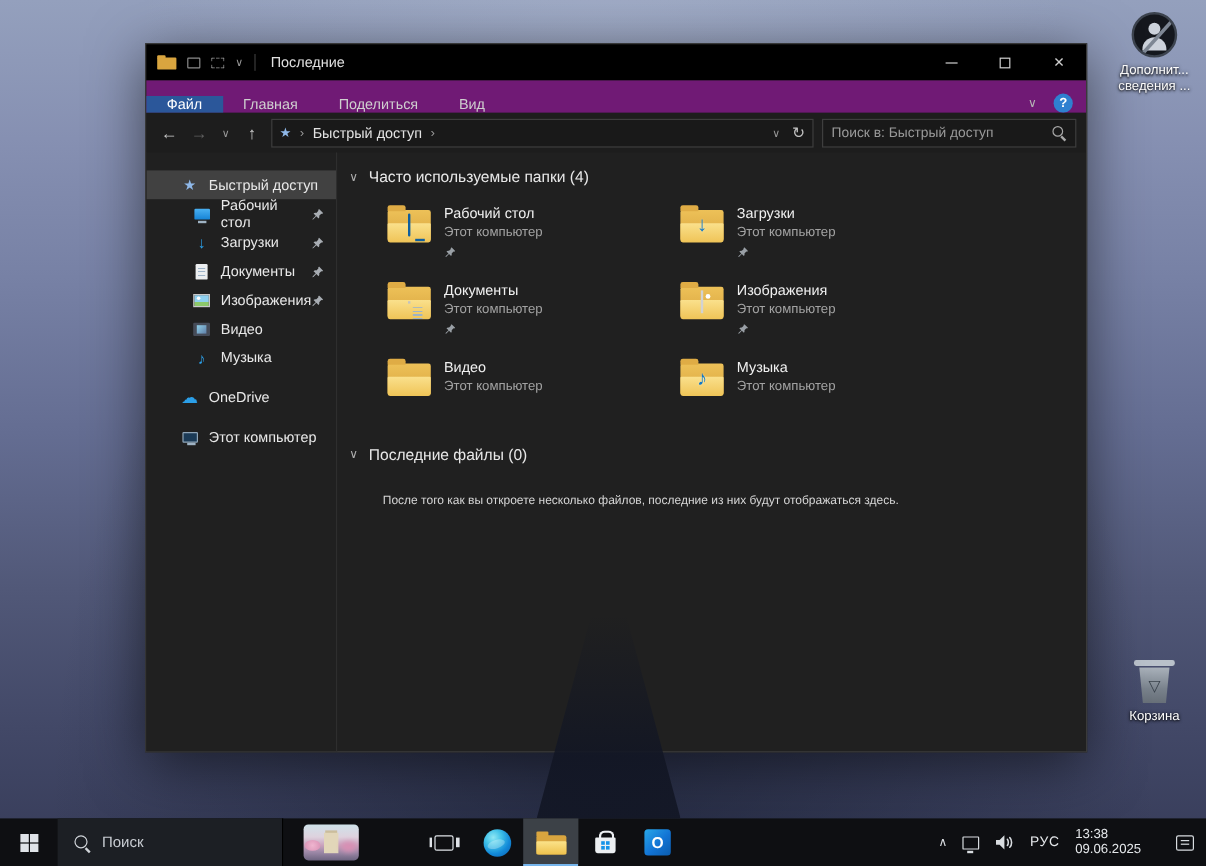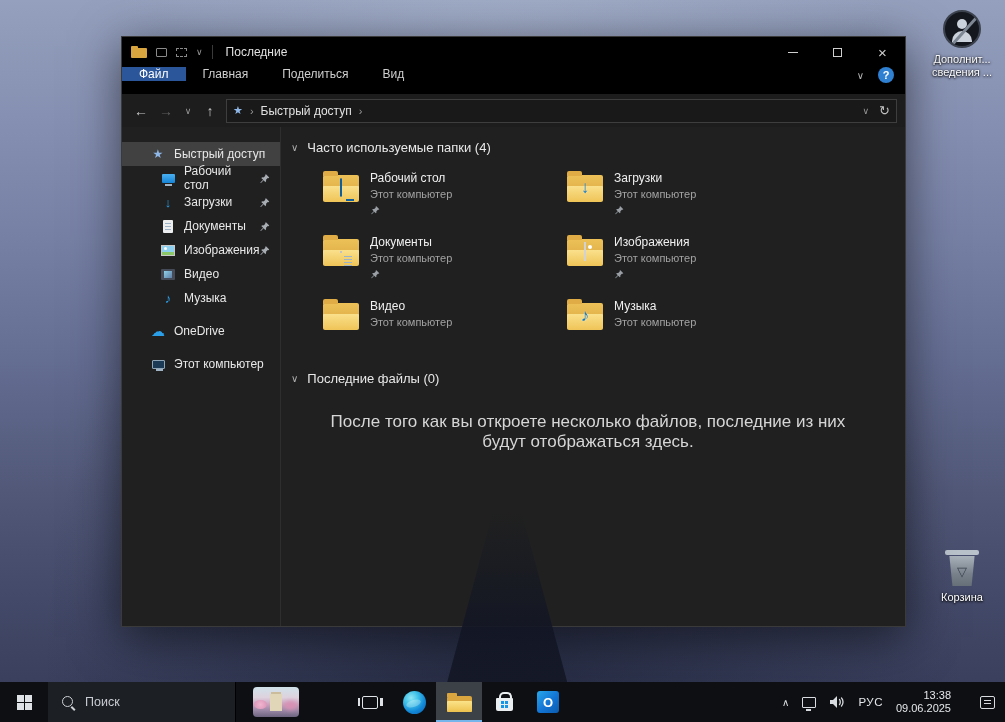--- a/index.html
+++ b/index.html
@@ -42,21 +42,21 @@
   .qat-ic { width:11px; height:9px; border:1px solid #8b8b8b; border-radius:1px; }
   .qat-ic.b { border-style:dashed; }
   .tb-chev { color:#9a9a9a; font-size:9px; }
   .tb-div { width:1px; height:14px; background:#3a3a3a; }
   .tb-title { font-size:12px; color:#e0e0e0; margin-left:4px; }
   .win-btns { margin-left:auto; display:flex; height:100%; }
   .win-btn { width:45px; height:100%; display:flex; align-items:center; justify-content:center; color:#cfcfcf; font-size:13px; }
   .ic-min { width:10px; height:1px; background:#cfcfcf; }
   .ic-max { width:9px; height:9px; border:1px solid #cfcfcf; }
 
-  .ribbon-tabs { height:27px; background:#000000; display:flex; align-items:flex-start; flex:none; }
+  .ribbon-tabs { height:27px; background:#701a75; display:flex; align-items:flex-end; flex:none; }
   .tab { display:flex; align-items:center; padding:0 17px; font-size:12px; color:#cfcfcf; }
   .tab.active { background:#2b579a; color:#fff; }
   .ribbon-right { margin-left:auto; display:flex; align-items:center; gap:14px; padding-right:11px; }
   .rib-chev { color:#b5b5b5; font-size:10px; }
   .help-circle { width:16px; height:16px; border-radius:50%; background:#2f80d0; color:#fff; font-size:11px; font-weight:bold;
     display:flex; align-items:center; justify-content:center; }
 
   .addressbar { height:33px; background:#1d1d1d; display:flex; align-items:center; gap:7px; padding:0 8px 0 10px; flex:none; }
   .nav-btn { color:#c8c8c8; font-size:14px; width:18px; text-align:center; }
   .nav-btn.dim { color:#5f5f5f; }
@@ -127,21 +127,21 @@
   .b-film { width:18px; height:14px; background:#4a5160; border-radius:2px; position:relative; }
   .b-film::before { content:""; position:absolute; left:1.5px; top:1px; bottom:1px; width:2px;
     background:repeating-linear-gradient(180deg,#e8e8e8 0 2px, transparent 2px 4px); }
   .b-film::after { content:""; position:absolute; right:1.5px; top:1px; bottom:1px; width:2px;
     background:repeating-linear-gradient(180deg,#e8e8e8 0 2px, transparent 2px 4px); }
   .tile-text { display:flex; flex-direction:column; padding-top:1px; }
   .tile-name { font-size:12px; color:#f0f0f0; }
   .tile-loc { font-size:11px; color:#a2a2a2; margin-top:3px; }
   .tile-text .pin { width:10px; height:10px; margin-top:5px; fill:#9aa0a6; }
   .recent-head { margin-top:24px; }
-  .empty-msg { margin-top:26px; text-align:center; color:#d6d6d6; font-size:17px; padding:0 30px; }
+  .empty-msg { margin-top:26px; color:#d6d6d6; font-size:10px; padding:0 30px; }
 
   .statusbar { height:22px; flex:none; background:#191919; border-top:1px solid #2d2d2d; display:flex; align-items:center; padding:0 6px 0 12px; }
   .status-count { font-size:11px; color:#cfcfcf; }
   .status-div { width:1px; height:13px; background:#3d3d3d; margin-left:12px; }
   .view-btns { margin-left:auto; display:flex; gap:2px; }
   .view-btn { width:24px; height:18px; display:flex; align-items:center; justify-content:center; }
   .view-btn.active { background:#2a3c50; outline:1px solid #3e5a78; }
   .iv-list { width:13px; height:10px; background:repeating-linear-gradient(180deg,#9a9a9a 0 1.5px, transparent 1.5px 4px); }
   .iv-thumb { width:13px; height:10px; background:#6f9fd0; border:1px solid #9cc3ea; }
 
@@ -179,21 +179,21 @@
   .bag::after { content:""; position:absolute; left:5px; top:3px; width:3px; height:3px; background:#1793e8; box-shadow:4px 0 0 #1793e8, 0 4px 0 #1793e8, 4px 4px 0 #1793e8; }
   .outlook-ic { width:22px; height:22px; border-radius:3px; color:#fff; font-weight:bold; font-size:13px;
     display:flex; align-items:center; justify-content:center;
     background:linear-gradient(135deg,#28a8ea 0%,#1273d4 55%,#0b5cad 100%); }
   .tray { margin-left:auto; display:flex; align-items:center; gap:13px; padding-right:10px; }
   .tray-chev { color:#dcdfe3; font-size:10px; }
   .eth { width:14px; height:11px; border:1.5px solid #d8dce0; border-radius:1px; position:relative; }
   .eth::after { content:""; position:absolute; left:3px; bottom:-4px; width:5px; height:2px; background:#d8dce0; }
   .vol-svg { display:block; }
   .lang { color:#e4e7ea; font-size:11.5px; letter-spacing:.5px; }
-  .clock { text-align:right; color:#e4e7ea; font-size:11px; line-height:13px; }
+  .clock { text-align:left; color:#e4e7ea; font-size:11px; line-height:13px; }
   .notif { width:15px; height:13px; border:1.5px solid #d8dce0; border-radius:2px; position:relative; margin-left:16px; }
   .notif::before { content:""; position:absolute; left:2.5px; top:3px; width:7px; height:1.3px; background:#d8dce0; box-shadow:0 3px 0 #d8dce0; }
 </style>
 </head>
 <body>
 
 <svg style="position:absolute;width:0;height:0" aria-hidden="true">
   <defs>
     <path id="pin-shape" d="M9.4 1.1l5.5 5.5-1.2 1.1-1-.3-2.5 2.5c.4 1.2.1 2.5-.8 3.4L6.7 10.6l-3.5 3.6-1.3.5.5-1.3 3.6-3.5L3.3 7.2c.9-.9 2.2-1.2 3.4-.8l2.5-2.5-.3-1 1.2-1.1z"></path>
   </defs>
@@ -266,20 +266,24 @@
       <div class="addr-box">
         <span class="addr-star">★</span>
         <span class="crumb-sep">›</span>
         <span class="crumb">Быстрый доступ</span>
         <span class="crumb-sep">›</span>
         <span class="addr-right">
           <span class="addr-chev">∨</span>
           <span class="addr-refresh">↻</span>
         </span>
       </div>
+      <div class="search-box">
+        <input type="text" placeholder="Поиск в: Быстрый доступ" style="">
+        <span class="mag"></span>
+      </div>
     </div>
 
     <div class="win-body">
 
       <div class="sidebar">
         <div class="nav-item selected">
           <span class="si g-star">★</span>
           <span>Быстрый доступ</span>
         </div>
         <div class="nav-item child">

